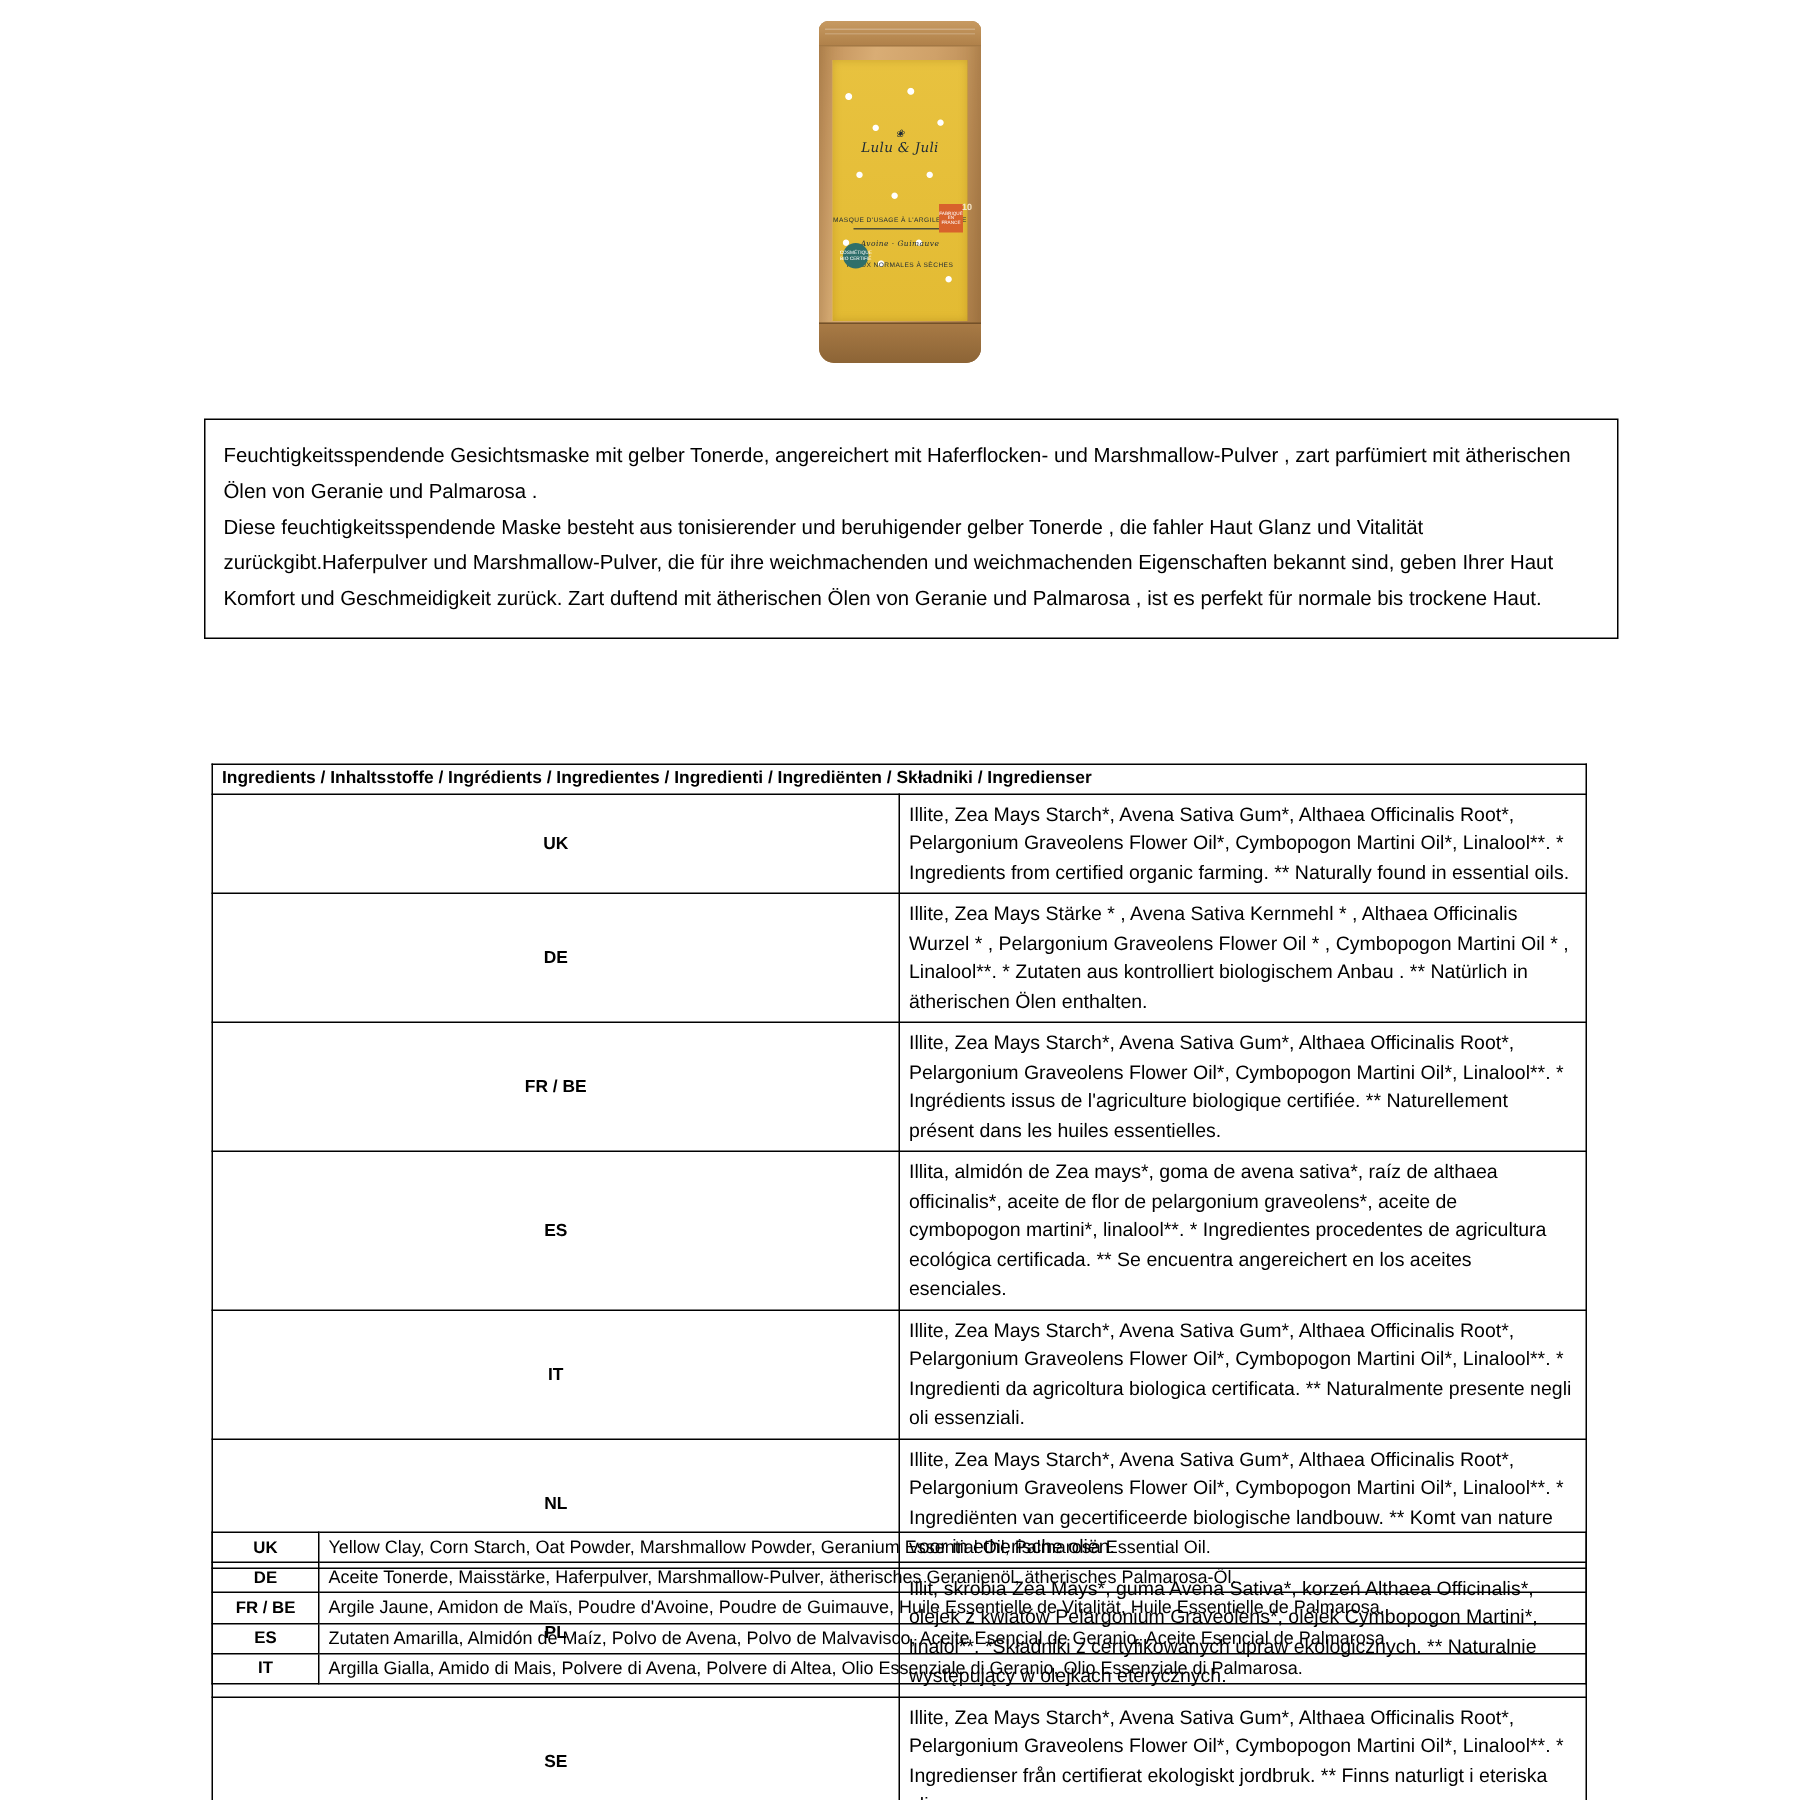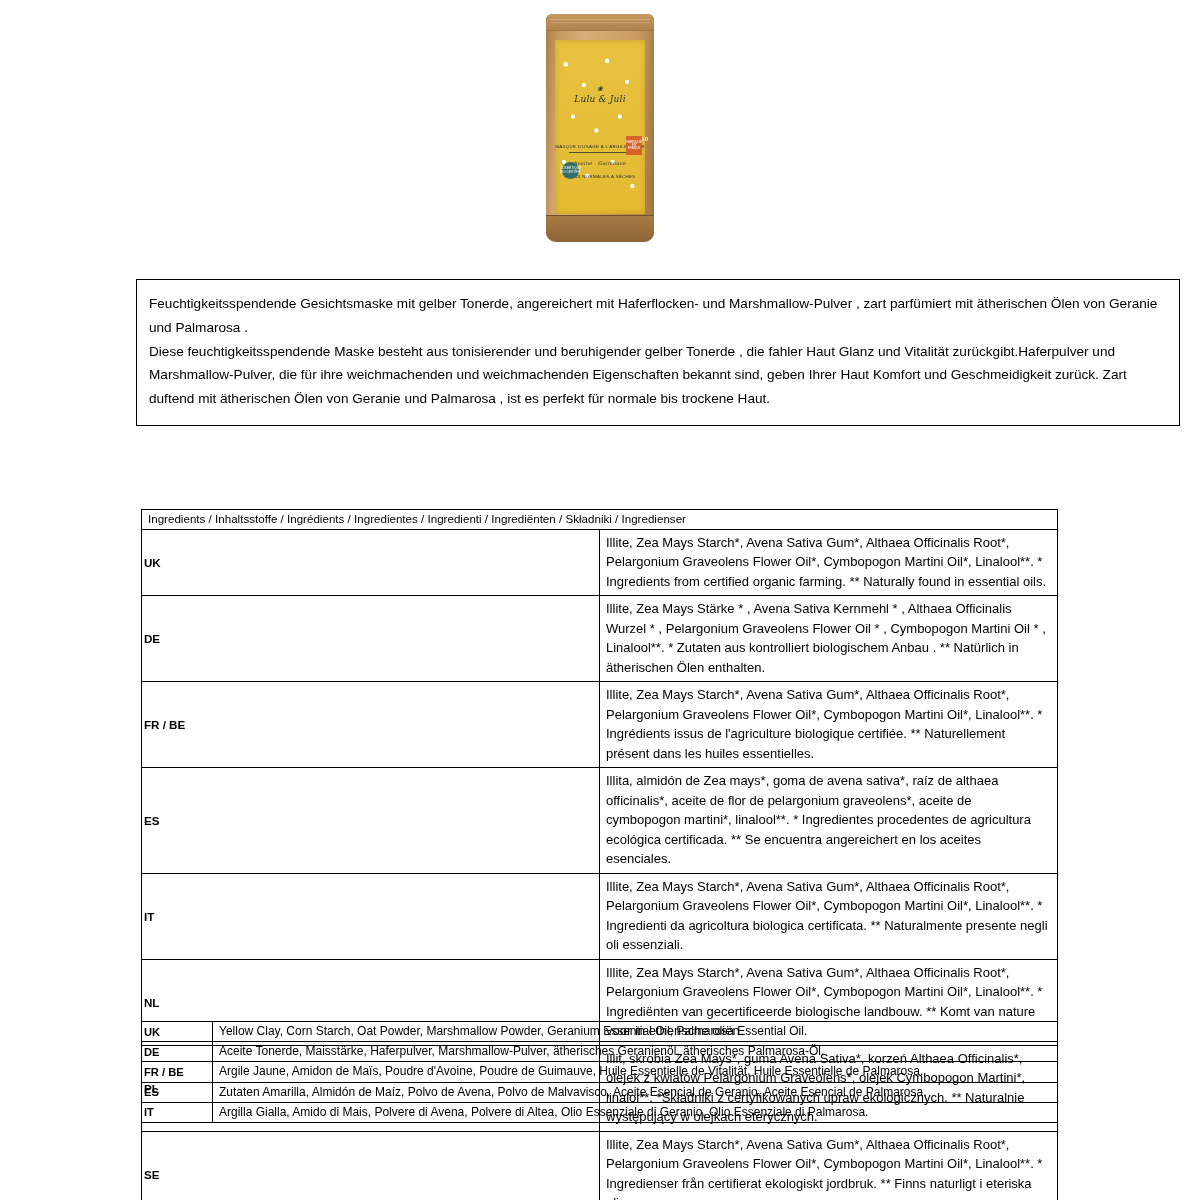--- a/index.html
+++ b/index.html
@@ -160,21 +160,21 @@
     height: 26px;
     background: linear-gradient(180deg,#a87a45,#8c6436);
     border-top: 1px solid rgba(90,60,25,.5);
   }
 
   
   .desc-box {
     position: absolute;
     left: 136px;
     top: 279px;
-    width: 1044px;
+    width: 943px;
     border: 1px solid #000;
     box-sizing: border-box;
     padding: 12px 14px 14px 12px;
     font-size: 13.6px;
     line-height: 1.75;
   }
   .desc-box p {
     margin: 0;
   }
 
@@ -190,26 +190,27 @@
   table {
     border-collapse: collapse;
     width: 100%;
     table-layout: fixed;
   }
   table, td, th {
     border: 1px solid #000;
   }
   .hdr td {
     font-size: 11.6px;
-    font-weight: normal;
+    font-weight: bold;
     padding: 2px 19px 3px 6px;
     line-height: 1.2;
   }
   .lang {
     width: 66px;
+    text-align: center;
     vertical-align: middle;
     font-size: 11.6px;
     font-weight: bold;
     padding: 2px;
   }
   .txt {
     padding: 3px 8px 4px 6px;
     font-size: 13px;
     line-height: 1.5;
     vertical-align: middle;

